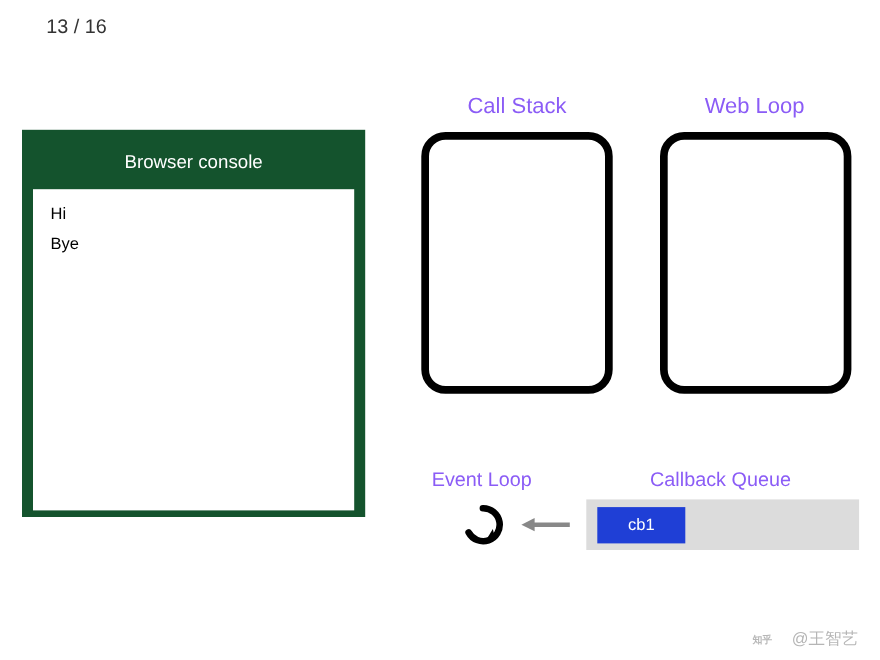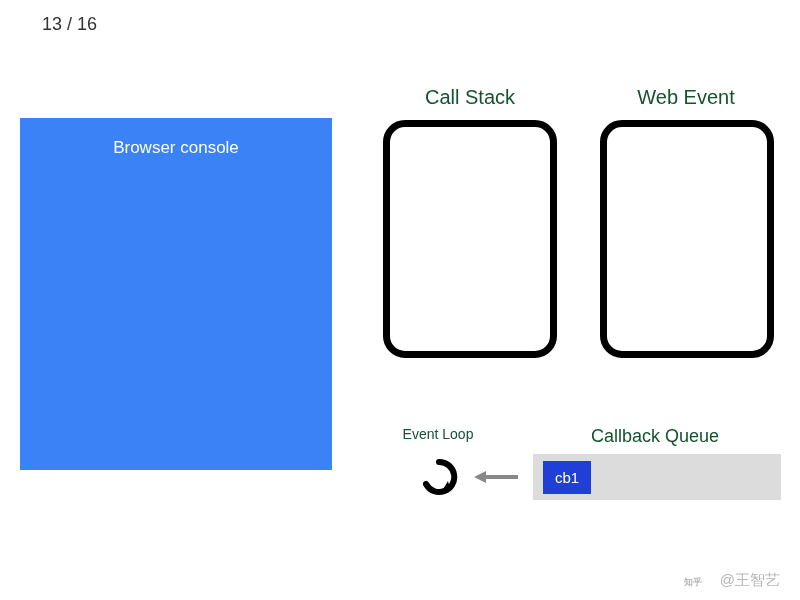--- a/index.html
+++ b/index.html
@@ -17,21 +17,21 @@
       left: 42px;
       font-size: 18px;
       color: #333;
     }
     .console-panel {
       position: absolute;
       left: 20px;
       top: 118px;
       width: 312px;
       height: 352px;
-      background: #3b82f6;
+      background: #14532d;
       padding: 10px;
     }
     .console-header {
       text-align: center;
       color: #fff;
       font-size: 17px;
       padding: 10px 0 14px 0;
     }
     .console-body {
       background: #fff;
@@ -40,26 +40,26 @@
       padding: 14px 16px;
     }
     .console-line {
       font-size: 15px;
       color: #000;
       margin-bottom: 10px;
     }
     .section-label {
       position: absolute;
       font-size: 20px;
-      color: #14532d;
+      color: #8b5cf6;
       text-align: center;
     }
     .label-callstack { left: 380px; top: 86px; width: 180px; }
     .label-webapis { left: 596px; top: 86px; width: 180px; }
-    .label-eventloop { left: 368px; top: 426px; width: 140px; font-size: 14px; }
+    .label-eventloop { left: 368px; top: 426px; width: 140px; font-size: 18px; }
     .label-cbqueue { left: 555px; top: 426px; width: 200px; font-size: 18px; text-align: center; }
     .rounded-box {
       position: absolute;
       width: 174px;
       height: 238px;
       border: 7px solid #000;
       border-radius: 22px;
       background: #fff;
     }
     .box-callstack { left: 383px; top: 120px; }
@@ -87,21 +87,21 @@
       height: 46px;
       background: #dcdcdc;
       display: flex;
       align-items: center;
       padding-left: 10px;
     }
     .cb-item {
       background: #1f3fd6;
       color: #fff;
       font-size: 15px;
-      padding: 8px 12px;
+      padding: 8px 28px;
       font-family: Arial, sans-serif;
     }
     .watermark {
       position: absolute;
       right: 20px;
       bottom: 10px;
       color: rgba(120,120,120,0.55);
       font-size: 15px;
       display: flex;
       align-items: center;
@@ -114,24 +114,28 @@
       opacity: 0.6;
     }
   </style>
 </head>
 <body>
 
 <div class="step-counter">13 / 16</div>
 
 <div class="console-panel">
   <div class="console-header">Browser console</div>
+  <div class="console-body">
+    <div class="console-line">Hi</div>
+    <div class="console-line">Bye</div>
+  </div>
 </div>
 
 <div class="section-label label-callstack">Call Stack</div>
-<div class="section-label label-webapis">Web Event</div>
+<div class="section-label label-webapis">Web Loop</div>
 
 <div class="rounded-box box-callstack"></div>
 <div class="rounded-box box-webapis"></div>
 
 <div class="section-label label-eventloop">Event Loop</div>
 <div class="section-label label-cbqueue">Callback Queue</div>
 
 <div class="loop-icon">
   <svg viewBox="0 0 38 38">
     <path d="M 19 4 A 15 15 0 1 1 6 26" fill="none" stroke="#000" stroke-width="6" stroke-linecap="round"></path>

